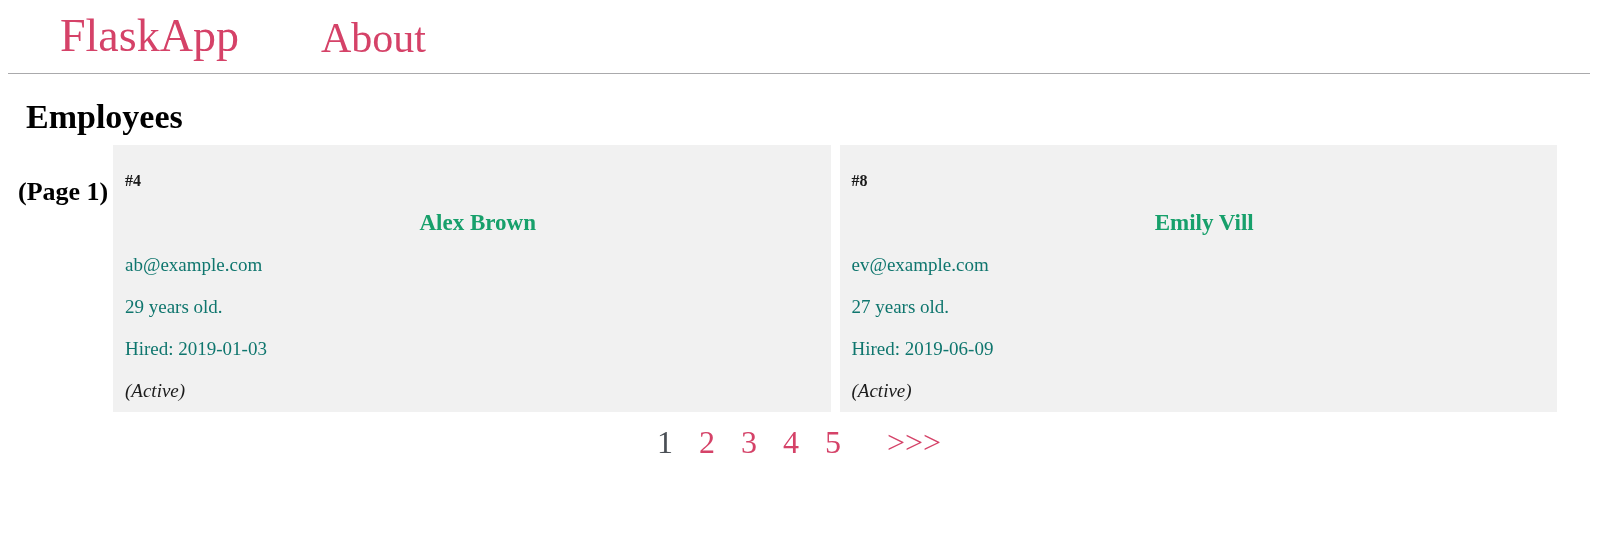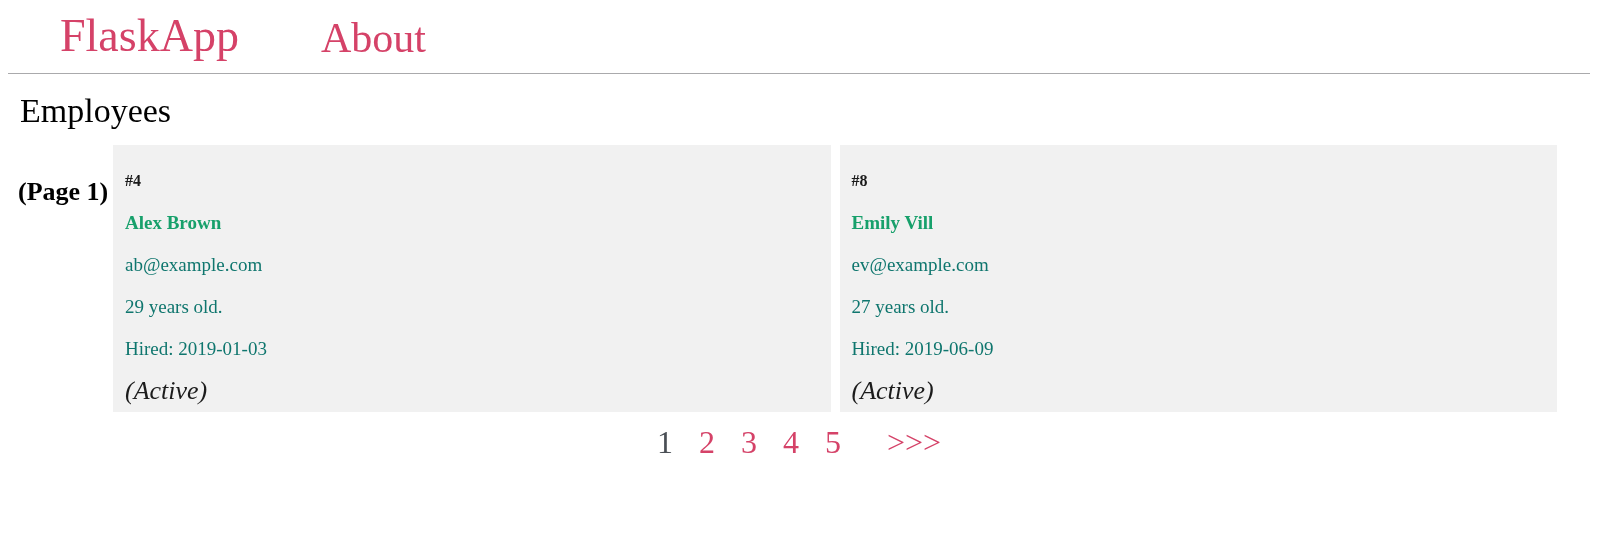--- a/index.html
+++ b/index.html
@@ -56,24 +56,24 @@
     width: 1582px;
     height: 1px;
     background: #aaaaac;
   }
 
   
   .page-title {
     position: absolute;
     left: 18px;
     top: 88px;
-    margin: 2px;
+    margin: 8px;
     font-size: 34px;
     line-height: 42px;
-    font-weight: normal;
+    font-weight: bold;
     color: #000000;
     font-family: "Liberation Serif", "DejaVu Serif", serif;
     white-space: nowrap;
   }
 
   .page-indicator {
     position: absolute;
     left: 18px;
     top: 176px;
     font-size: 26px;
@@ -103,36 +103,37 @@
   }
   .emp-id {
     font-size: 16px;
     line-height: 20px;
     font-weight: bold;
     color: #1a1a1a;
     margin: 0 0 20px 0;
     font-family: "Liberation Serif", "DejaVu Serif", serif;
   }
   .emp-name {
-    font-size: 19px;
+    font-size: 23px;
     line-height: 23px;
     font-weight: bold;
     color: #17a06b;
     margin: 13px 0 19px 0;
     font-family: "Liberation Serif", "DejaVu Serif", serif;
+    text-align: center;
   }
   .emp-line {
     font-size: 19px;
     line-height: 23px;
     color: #0f766e;
     margin: 0 0 19px 0;
     font-family: "Liberation Serif", "DejaVu Serif", serif;
   }
   .emp-status {
-    font-size: 26px;
+    font-size: 19px;
     line-height: 23px;
     font-style: italic;
     color: #1c1c1c;
     margin: 0;
     font-family: "Liberation Serif", "DejaVu Serif", serif;
   }
 
   
   .pagination {
     position: absolute;

